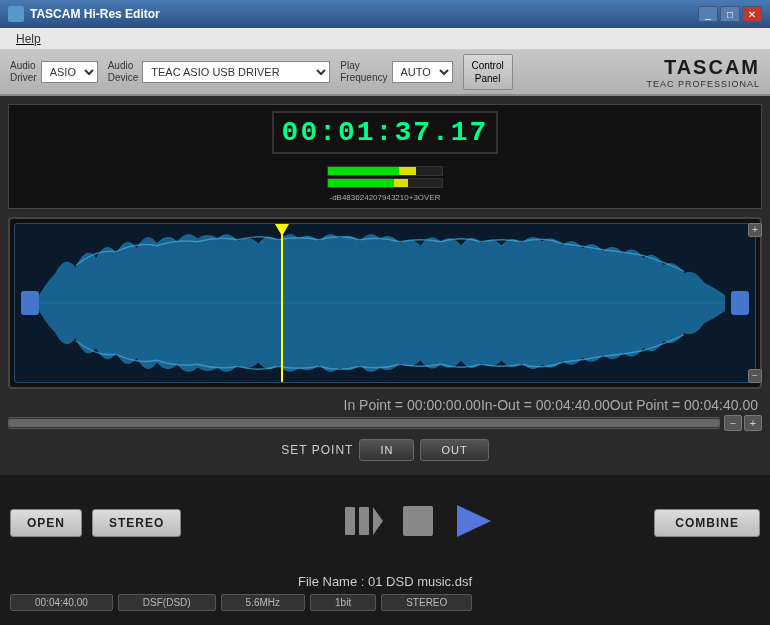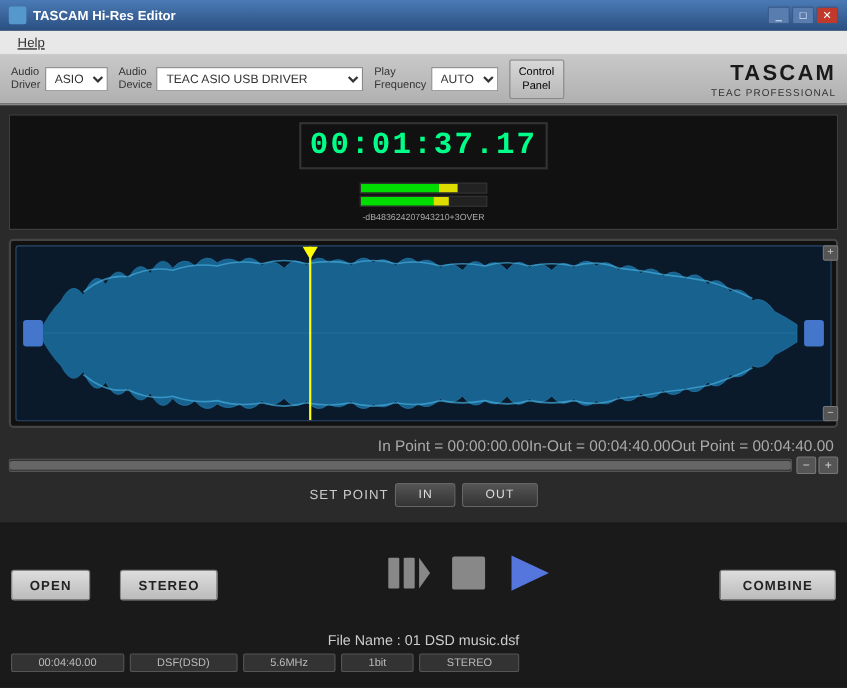--- a/index.html
+++ b/index.html
@@ -231,23 +231,23 @@
       color: #ddd;
       padding: 4px 20px;
       font-size: 11px;
       cursor: pointer;
       border-radius: 3px;
       letter-spacing: 1px;
     }
 
     .bottom-row {
       display: flex;
-      align-items: flex-end;
+      align-items: center;
       padding: 24px 10px;
-      gap: 27px;
+      gap: 10px;
       background: #1a1a1a;
     }
     .action-btn {
       background: linear-gradient(to bottom, #ddd, #bbb);
       border: 1px solid #888;
       color: #222;
       padding: 6px 16px;
       font-size: 12px;
       font-weight: bold;
       cursor: pointer;

